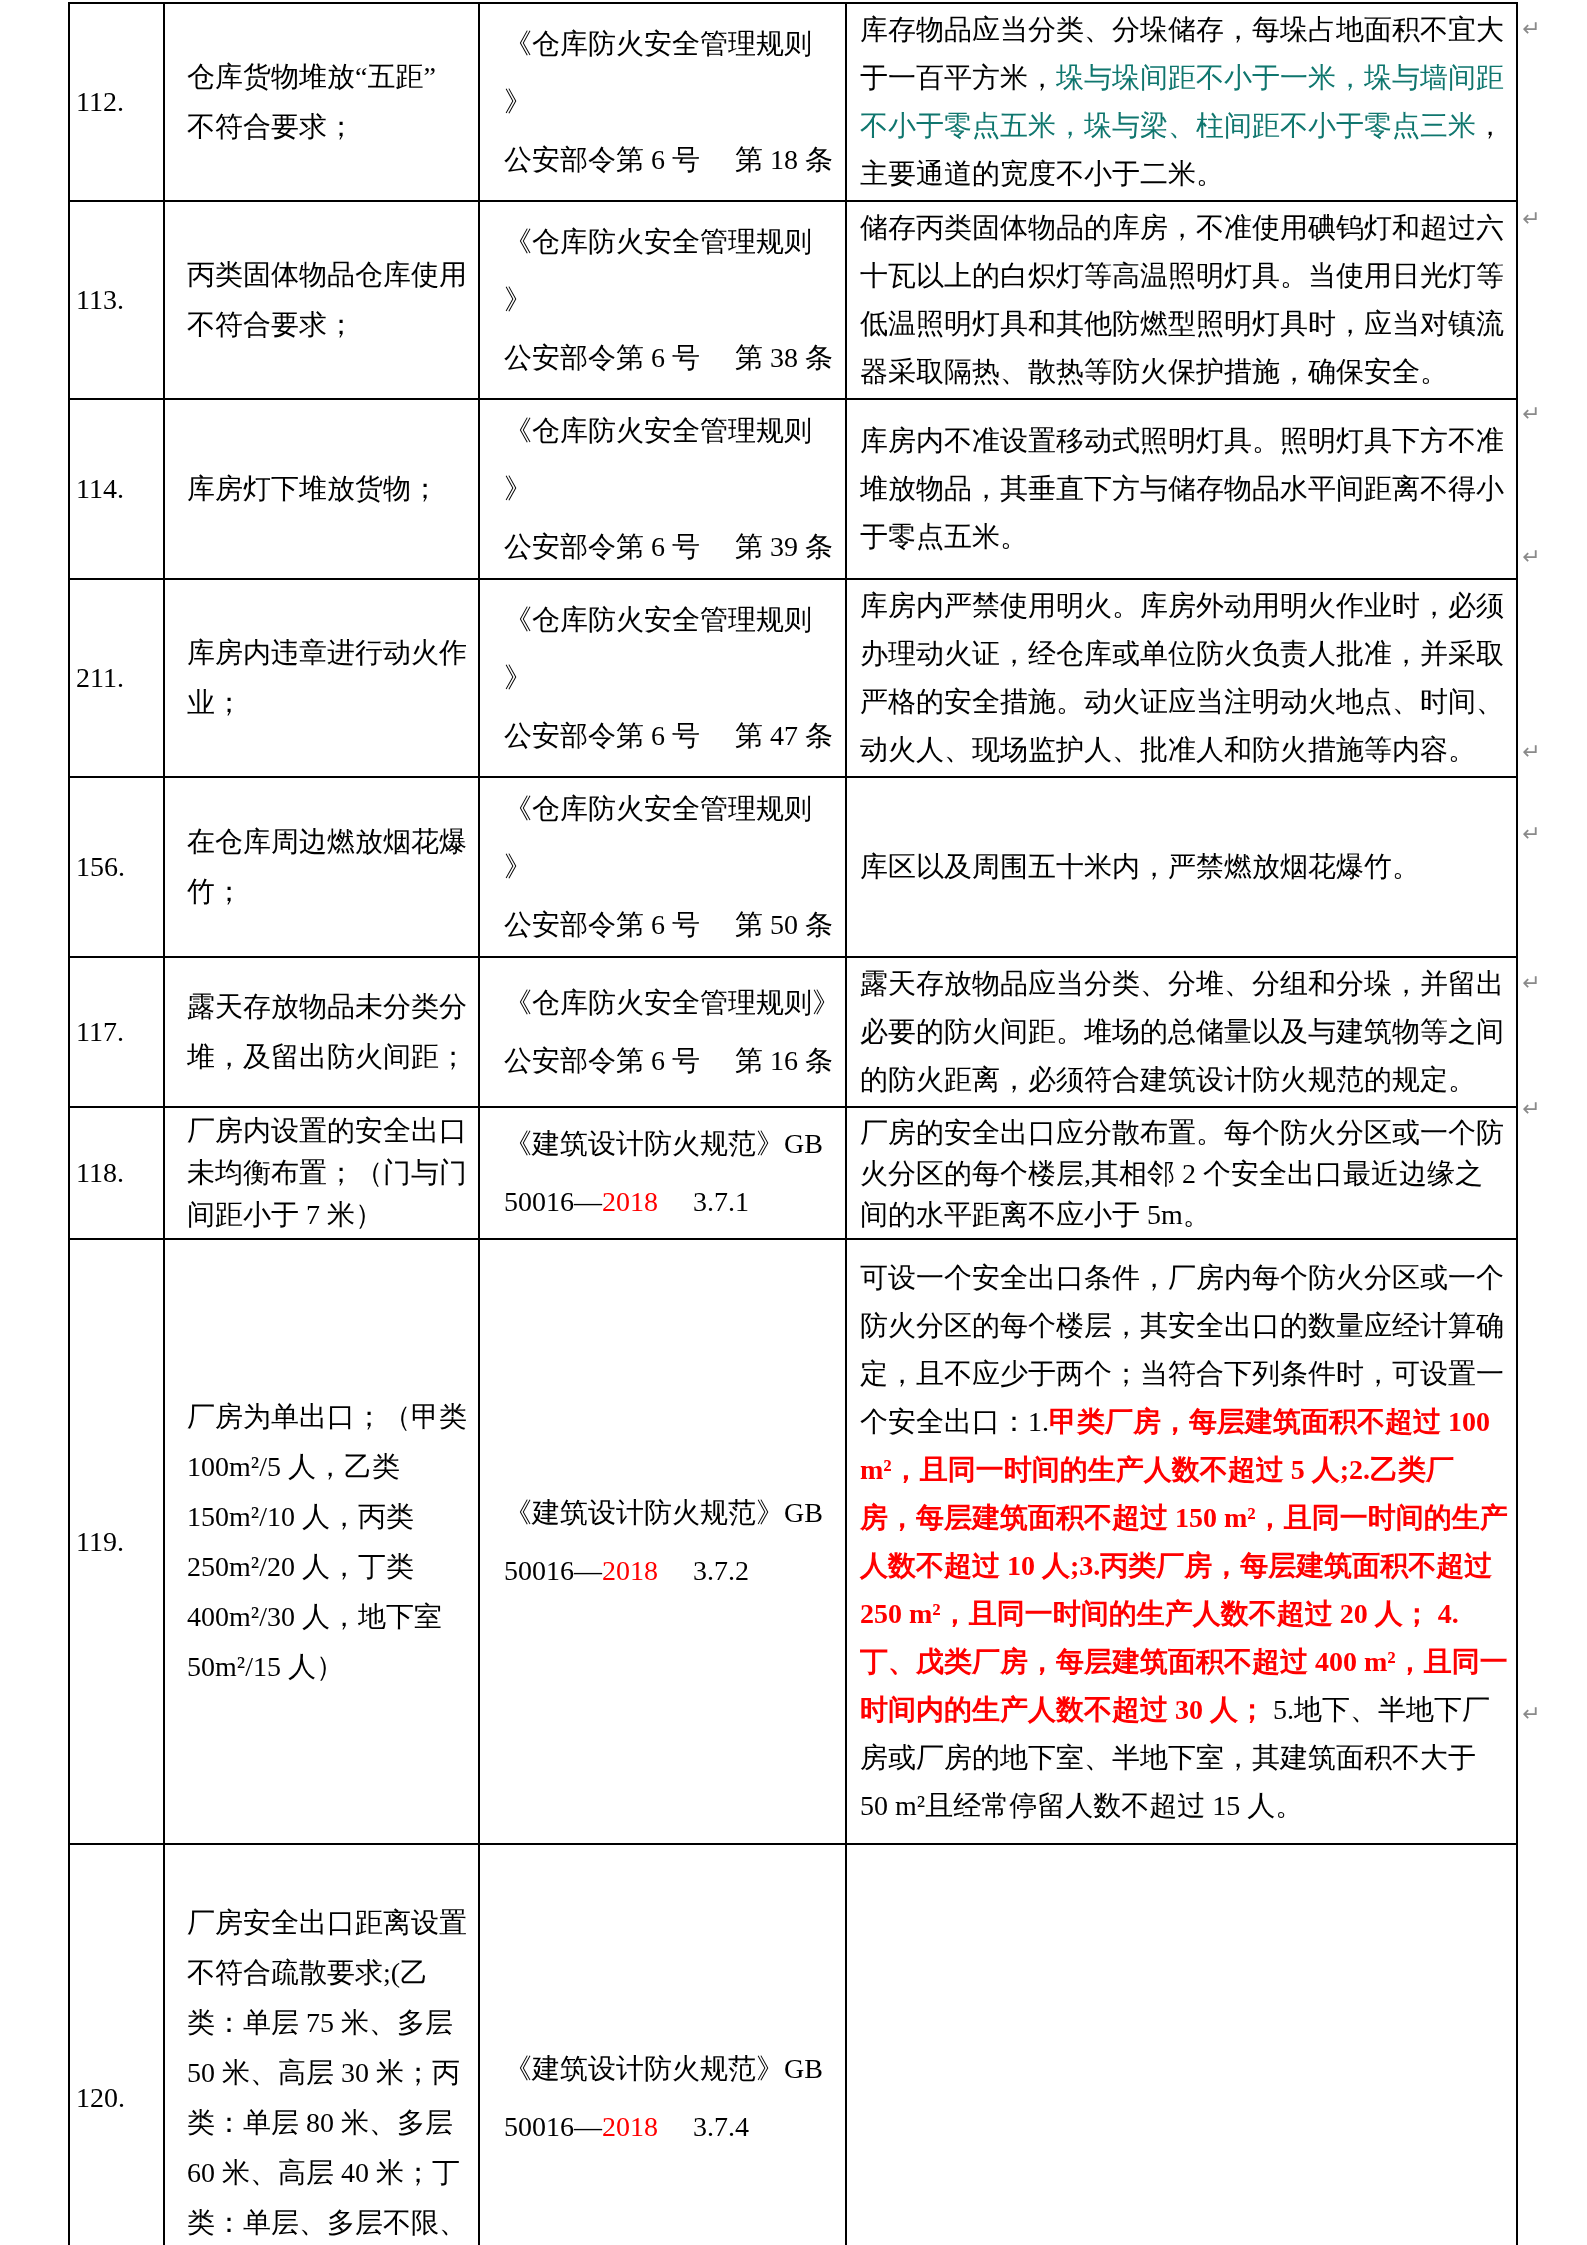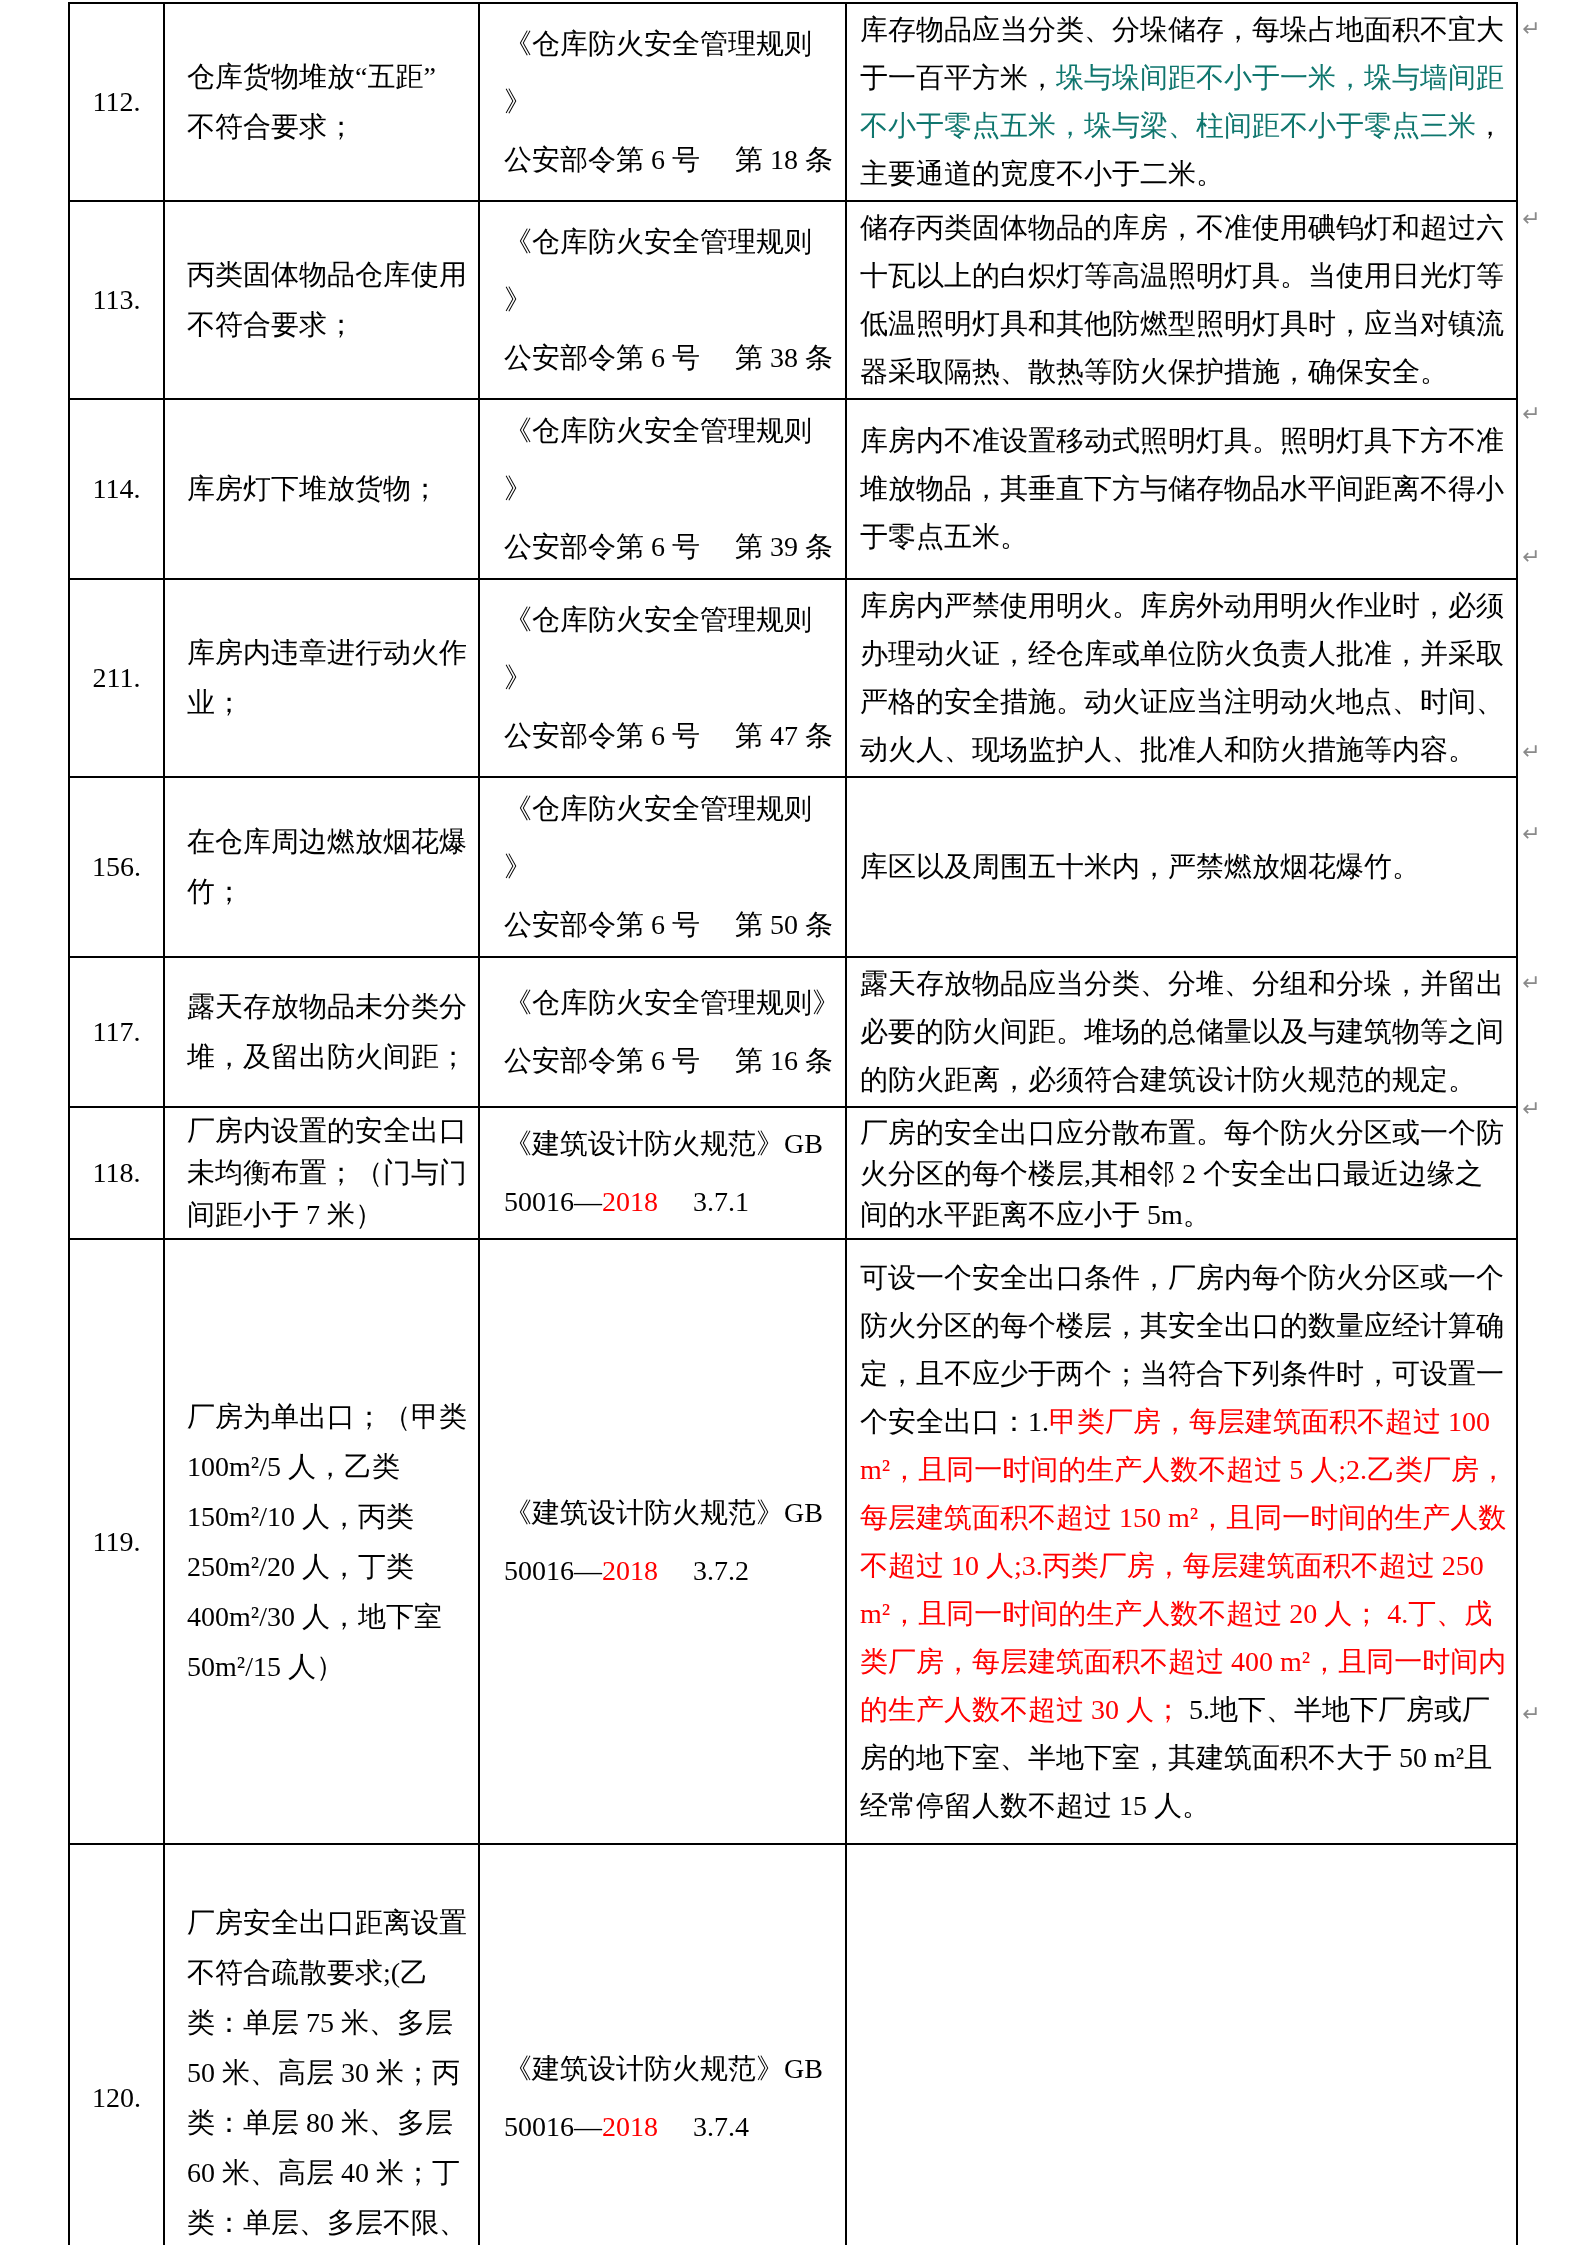--- a/index.html
+++ b/index.html
@@ -16,21 +16,21 @@
   table.reg,table.reg td{
     border:2px solid #000000;
   }
   table.reg{border-bottom-width:3px;}
   td{
     vertical-align:middle;
     font-size:28px;
     overflow:hidden;
     box-sizing:border-box;
   }
-  td.c1{text-align:center;line-height:34px;padding:0 16px;}
+  td.c1{text-align:left;line-height:34px;padding:0 6px;}
   td.c2{white-space:pre-wrap;line-height:50px;padding:2px 6px 2px 22px;}
   td.c3{white-space:pre-wrap;line-height:58px;padding:2px 4px 2px 24px;}
   td.c4{line-height:48px;padding:2px 8px 2px 13px;}
   td.tight2{line-height:42px;}
   td.tight4{line-height:41px;}
   .pm{
     position:absolute;left:1522px;
     color:#8a8a8a;font-size:22px;line-height:22px;
     font-family:"DejaVu Sans","Liberation Sans",sans-serif;
   }
@@ -108,21 +108,21 @@
     <tr style="height:605px">
       <td class="c1">119.</td>
       <td class="c2">厂房为单出口；（甲类
 100m²/5 人，乙类
 150m²/10 人，丙类
 250m²/20 人，丁类
 400m²/30 人，地下室
 50m²/15 人）</td>
       <td class="c3"><span>《建筑设计防火规范》GB
 50016—</span><span style="color: rgb(255, 0, 0);">2018</span><span>　 3.7.2</span></td>
-      <td class="c4"><span>可设一个安全出口条件，厂房内每个防火分区或一个防火分区的每个楼层，其安全出口的数量应经计算确定，且不应少于两个；当符合下列条件时，可设置一个安全出口：1.</span><span style="color: rgb(255, 0, 0);">甲类厂房，每层建筑面积不超过 100 m²，且同一时间的生产人数不超过 5 人;2.乙类厂房，每层建筑面积不超过 150 m²，且同一时间的生产人数不超过 10 人;3.丙类厂房，每层建筑面积不超过 250 m²，且同一时间的生产人数不超过 20 人； 4.丁、戊类厂房，每层建筑面积不超过 400 m²，且同一时间内的生产人数不超过 30 人；</span><span> 5.地下、半地下厂房或厂房的地下室、半地下室，其建筑面积不大于 50 m²且经常停留人数不超过 15 人。</span></td>
+      <td class="c4"><span>可设一个安全出口条件，厂房内每个防火分区或一个防火分区的每个楼层，其安全出口的数量应经计算确定，且不应少于两个；当符合下列条件时，可设置一个安全出口：1.</span><span style="color: rgb(255, 0, 0); font-weight: bold;">甲类厂房，每层建筑面积不超过 100 m²，且同一时间的生产人数不超过 5 人;2.乙类厂房，每层建筑面积不超过 150 m²，且同一时间的生产人数不超过 10 人;3.丙类厂房，每层建筑面积不超过 250 m²，且同一时间的生产人数不超过 20 人； 4.丁、戊类厂房，每层建筑面积不超过 400 m²，且同一时间内的生产人数不超过 30 人；</span><span> 5.地下、半地下厂房或厂房的地下室、半地下室，其建筑面积不大于 50 m²且经常停留人数不超过 15 人。</span></td>
     </tr>
     <tr style="height:508px">
       <td class="c1">120.</td>
       <td class="c2">厂房安全出口距离设置
 不符合疏散要求;(乙
 类：单层 75 米、多层
 50 米、高层 30 米；丙
 类：单层 80 米、多层
 60 米、高层 40 米；丁
 类：单层、多层不限、

